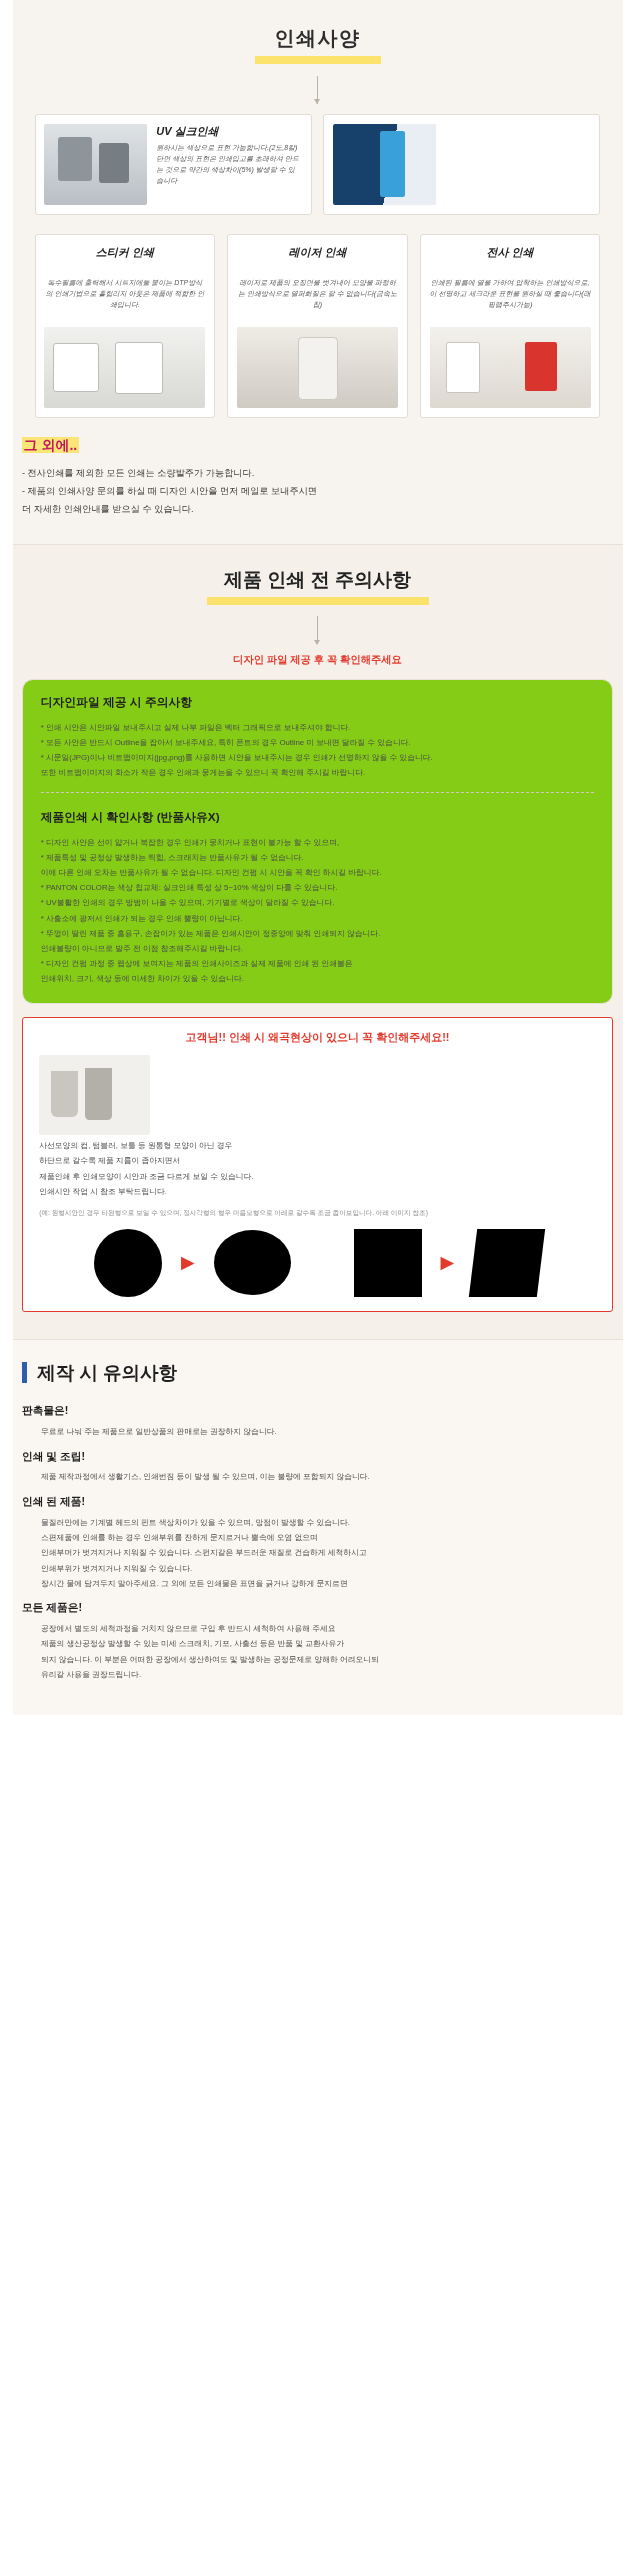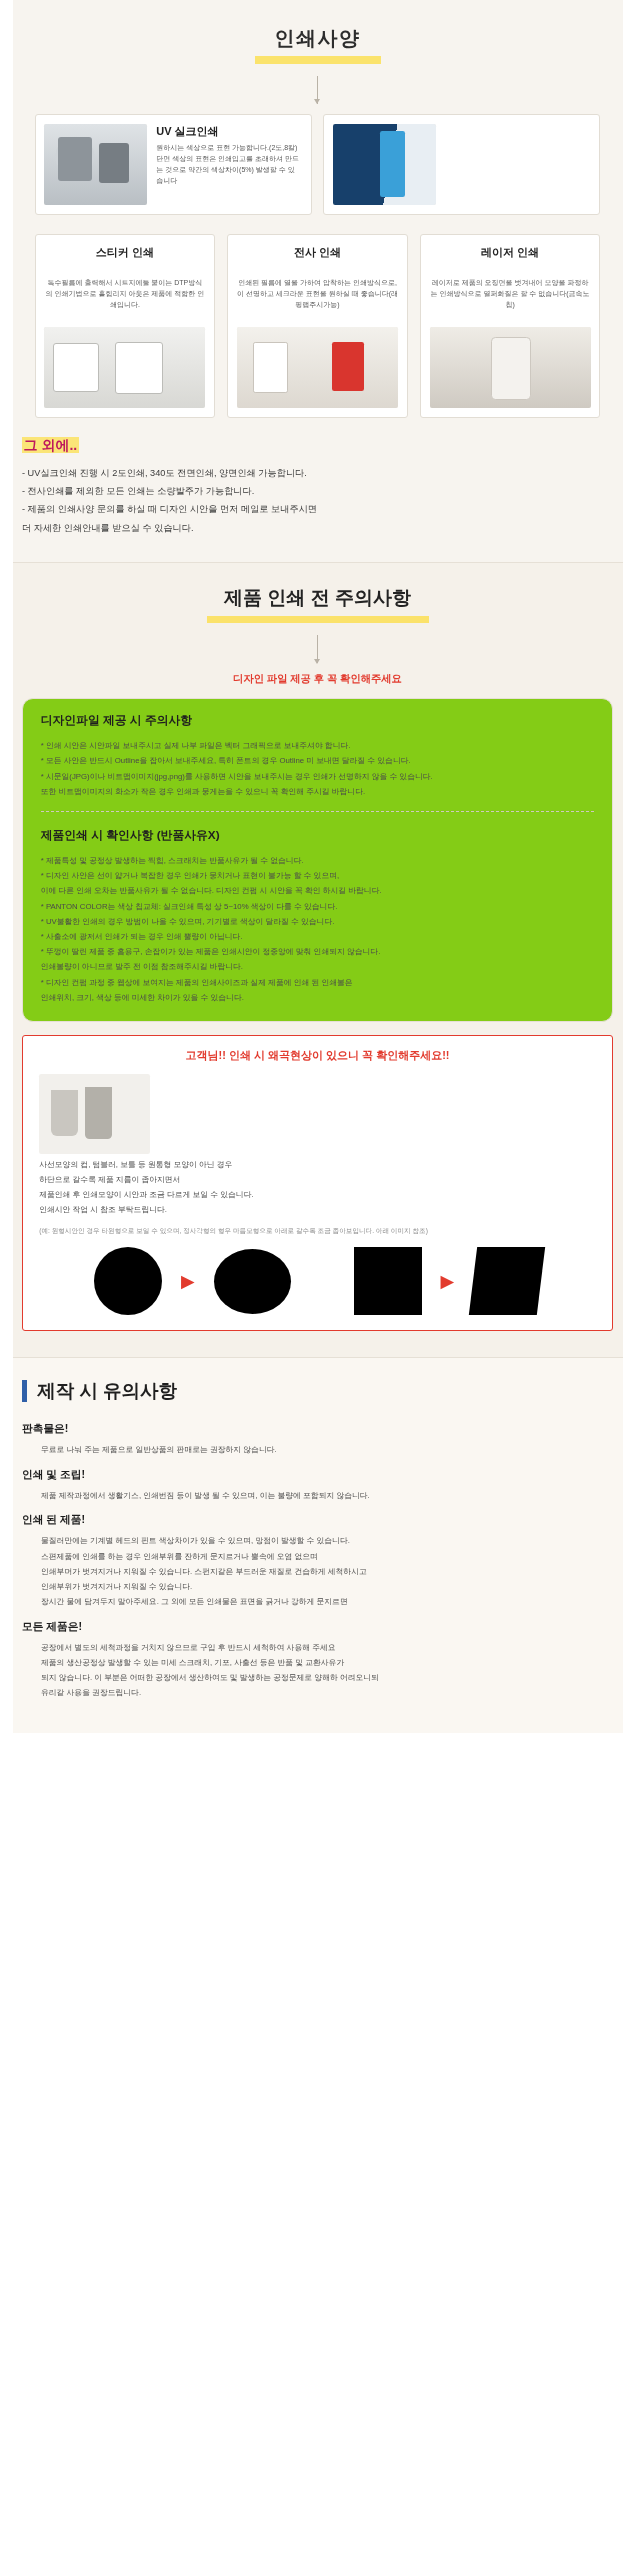--- a/index.html
+++ b/index.html
@@ -31,21 +31,21 @@
   }
   .arrow-down:after {
     content:""; position:absolute; left:-3px; bottom:-0.7px;
     border-left:3.3px solid transparent; border-right:3.3px solid transparent;
     border-top:5.2px solid #b9b2a6;
   }
 
   .cards-row { display:flex; justify-content:center; gap: 11.8px; padding: 7.4px 22px 0 22px; }
   .card {
     background:#fff; border:0.7px solid #e2ddd4; border-radius:3px;
-    padding: 8.9px; display:flex; gap:8.9px; align-items:flex-start;
+    padding: 8.9px; display:flex; gap:8.9px; align-items:flex-start;font-style:italic;
   }
   .card.two { width: 284px; }
   .card.three { width: 186px; flex-direction:column; align-items:stretch; }
   .card-img {
     background:#e9e6e0; border-radius:2.2px; flex:none; overflow:hidden; position:relative;
   }
   .card.two .card-img { width: 103px; height: 81px; }
   .card.three .card-img { width: 100%; height: 81px; }
   .card-txt { flex:1; }
   .card-h {
@@ -157,38 +157,37 @@
 
     <div class="cards-row" style="margin-top:11.8px;">
       <div class="card three">
         <div class="card-h">스티커 인쇄</div>
         <div class="card-p" style="margin:4.4px 0 7.4px 0;">톡수필름에 출력해서 시트지에둘 붙이는 DTP방식의 인쇄기법으로 흩힘리지 아웃은 제품에 적합한 인쇄입니다.</div>
         <div class="card-img">
             <div class="ph ph-st"></div>
           </div>
       </div>
       <div class="card three">
+        <div class="card-h">레이저 인쇄</div>
+        <div class="card-p" style="margin:4.4px 0 7.4px 0;">레이저로 제품의 오징면을 벗겨내어 모양을 파정하는 인쇄방식으로 열퍼화질은 할 수 없습니다(금속노칩)</div>
+        <div class="card-img">
+            <div class="ph ph-ls"></div>
+          </div>
+      </div>
+      <div class="card three">
         <div class="card-h">전사 인쇄</div>
         <div class="card-p" style="margin:4.4px 0 7.4px 0;">인쇄된 필름에 열을 가하여 압착하는 인쇄방식으로, 이 선명하고 세크라운 표현을 원하실 때 좋습니다(래핑랩주시가능)</div>
         <div class="card-img">
             <div class="ph ph-tr"></div>
           </div>
       </div>
-      <div class="card three">
-        <div class="card-h">레이저 인쇄</div>
-        <div class="card-p" style="margin:4.4px 0 7.4px 0;">레이저로 제품의 오징면을 벗겨내어 모양을 파정하는 인쇄방식으로 열퍼화질은 할 수 없습니다(금속노칩)</div>
-        <div class="card-img">
-            <div class="ph ph-ls"></div>
-          </div>
-      </div>
     </div>
 
     <div class="etc">
       <div class="etc-h"><span class="hl">그 외에..</span></div>
-      <div class="etc-li">- UV실크인쇄 진행 시 2도인쇄, 340도 전면인쇄, 양면인쇄 가능합니다.</div>
       <div class="etc-li">- 전사인쇄를 제외한 모든 인쇄는 소량발주가 가능합니다.</div>
       <div class="etc-li">- 제품의 인쇄사양 문의를 하실 때 디자인 시안을 먼저 메일로 보내주시면</div>
       <div class="etc-li">  더 자세한 인쇄안내를 받으실 수 있습니다.</div>
     </div>
   </section>
 
   <section class="sec2">
     <div class="sec2-title">제품 인쇄 전 주의사항</div>
     <div class="title-underline" style="width:222px;"></div>
     <div class="arrow-down"></div>
@@ -200,22 +199,22 @@
         <li>* 인쇄 시안은 시안파일 보내주시고 실제 나부 파일은 벡터 그래픽으로 보내주셔야 합니다.</li>
         <li>* 모든 사안은 반드시 Outline을 잡아서 보내주세요, 특히 폰트의 경우 Outline 미 보내면 달라질 수 있습니다.</li>
         <li>* 시문일(JPG)이나 비트맵이미지(jpg,png)를 사용하면 시안을 보내주시는 경우 인쇄가 선명하지 않을 수 있습니다.</li>
         <li>  또한 비트맵이미지의 화소가 작은 경우 인쇄과 뭉게는을 수 있으니 꼭 확인해 주시길 바랍니다.</li>
       </ul>
 
       <div class="dashed"></div>
 
       <h3 class="second">제품인쇄 시 확인사항 (반품사유X)</h3>
       <ul class="bullets">
+        <li>* 디자인 사안은 선이 얇거나 복잡한 경우 인쇄가 뭉치거나 표현이 불가능 할 수 있으며,</li>
         <li>* 제품특성 및 공정상 발생하는 찍힘, 스크래치는 반품사유가 될 수 없습니다.</li>
-        <li>* 디자인 사안은 선이 얇거나 복잡한 경우 인쇄가 뭉치거나 표현이 불가능 할 수 있으며,</li>
         <li>  이에 다른 인쇄 오차는 반품사유가 될 수 없습니다. 디자인 컨펌 시 시안을 꼭 확인 하시길 바랍니다.</li>
         <li>* PANTON COLOR는 색상 칩교체: 실크인쇄 특성 상 5~10% 색상이 다를 수 있습니다.</li>
         <li>* UV불활한 인쇄의 경우 방범이 나올 수 있으며, 기기별로 색상이 달라질 수 있습니다.</li>
         <li>* 사출소에 광저서 인쇄가 되는 경우 인쇄 뿔량이 아닙니다.</li>
         <li>* 뚜껑이 딸린 제품 중 홈용구, 손잡이가 있는 제품은 인쇄시안이 정중앙에 맞춰 인쇄되지 않습니다.</li>
         <li>  인쇄볼량이 아니므로 발주 전 이점 참조해주시길 바랍니다.</li>
         <li>* 디자인 컨펌 과정 중 웹상에 보여지는 제품의 인쇄사이즈과 실제 제품에 인쇄 된 인쇄볼은</li>
         <li>  인쇄위치, 크기, 색상 등에 미세한 차이가 있을 수 있습니다.</li>
       </ul>
     </div>

